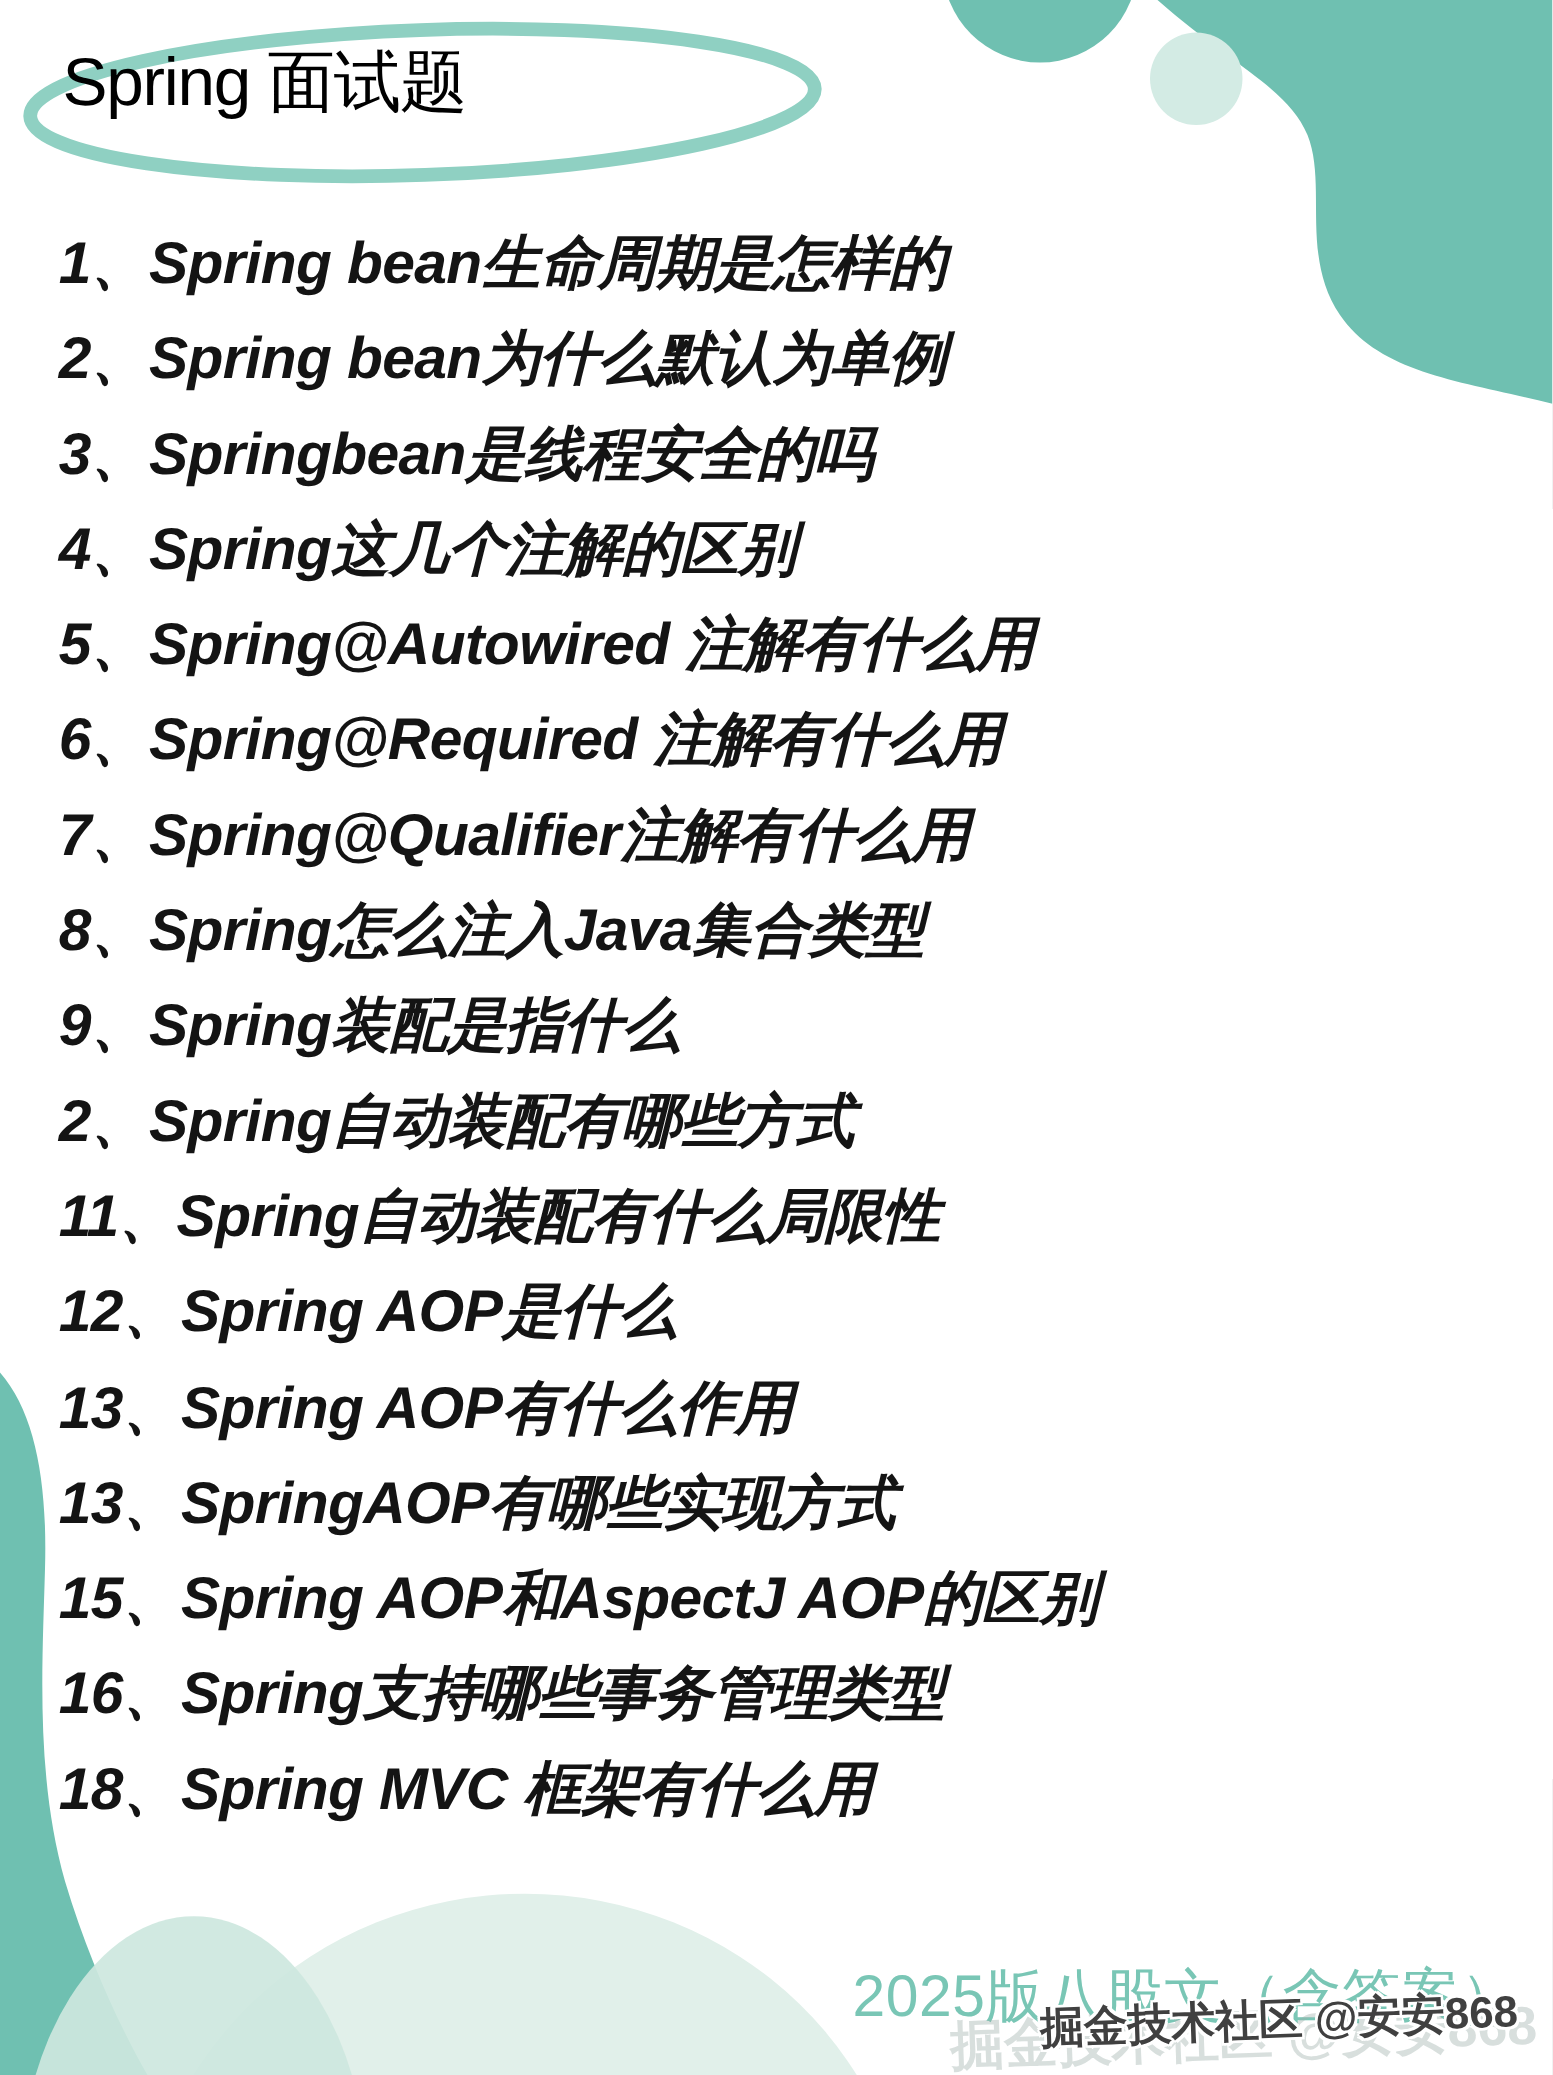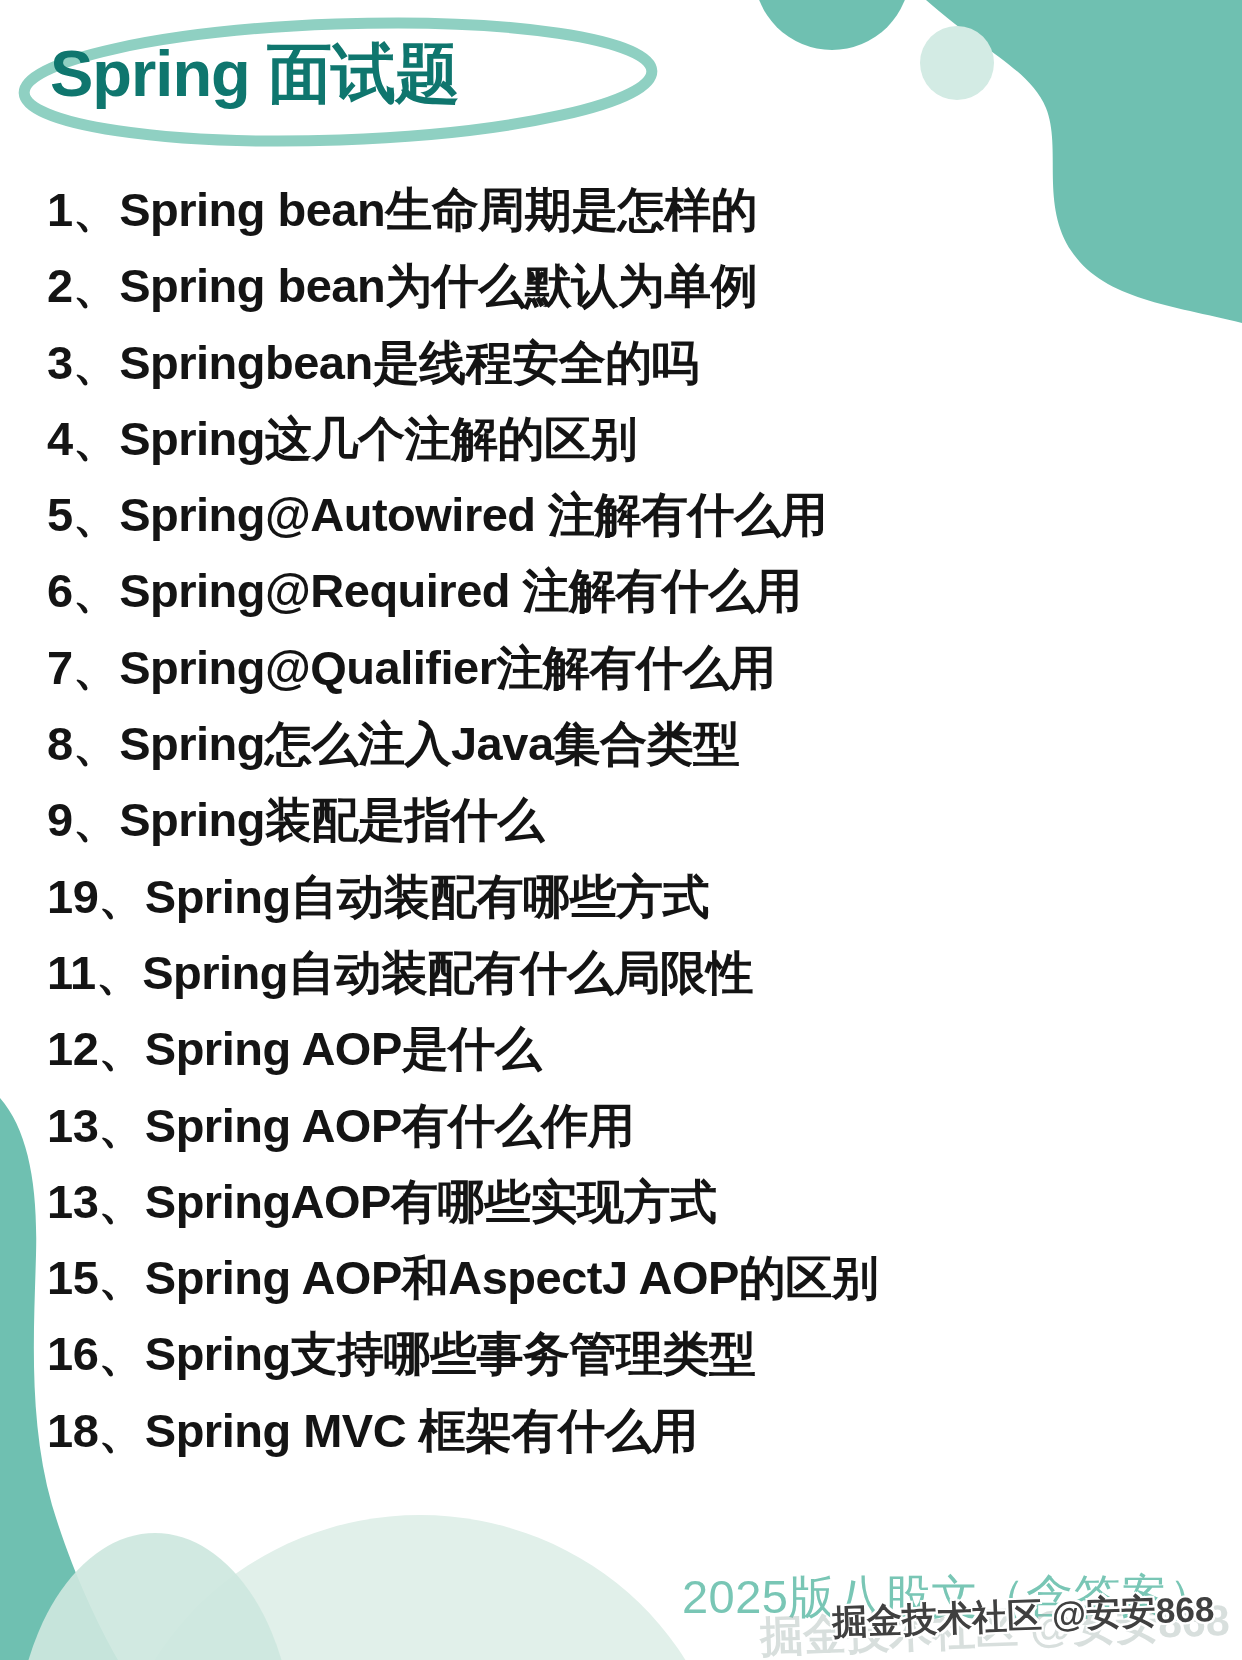--- a/index.html
+++ b/index.html
@@ -9,28 +9,28 @@
     background:#ffffff;
     overflow:hidden;
     font-family:"Liberation Sans","DejaVu Sans",sans-serif;
     margin:0 auto;
   }
   
   .deco{position:absolute;left:0;top:0;width:1242px;height:1660px;z-index:0;pointer-events:none;}
   .title-ellipse{position:absolute;left:12px;top:12px;z-index:1;}
   h1.page-title{
     position:absolute;left:50px;top:30px;margin:0;z-index:2;
-    font-size:65px;font-weight:700;color:#0f766e;
+    font-size:54px;font-weight:400;color:#000000;
     letter-spacing:-1px;white-space:nowrap;
   }
 
   
   ol.questions{
     position:absolute;left:47px;top:172px;z-index:2;
-    margin:0;padding:0;list-style:none;
+    margin:0;padding:0;list-style:none;font-style:italic;
   }
   ol.questions li{
     height:76.3px;line-height:76.3px;
     font-size:47px;font-weight:600;color:#141414;
     white-space:nowrap;letter-spacing:-0.5px;
   }
 
   
   .footer-label{
     position:absolute;right:26px;top:1566px;z-index:3;
@@ -91,21 +91,21 @@
   <ol class="questions">
     <li>1、Spring bean生命周期是怎样的</li>
     <li>2、Spring bean为什么默认为单例</li>
     <li>3、Springbean是线程安全的吗</li>
     <li>4、Spring这几个注解的区别</li>
     <li>5、Spring@Autowired 注解有什么用</li>
     <li>6、Spring@Required 注解有什么用</li>
     <li>7、Spring@Qualifier注解有什么用</li>
     <li>8、Spring怎么注入Java集合类型</li>
     <li>9、Spring装配是指什么</li>
-    <li>19、Spring自动装配有哪些方式</li>
+    <li>2、Spring自动装配有哪些方式</li>
     <li>11、Spring自动装配有什么局限性</li>
     <li>12、Spring AOP是什么</li>
     <li>13、Spring AOP有什么作用</li>
     <li>13、SpringAOP有哪些实现方式</li>
     <li>15、Spring AOP和AspectJ AOP的区别</li>
     <li>16、Spring支持哪些事务管理类型</li>
     <li>18、Spring MVC 框架有什么用</li>
   </ol>
 
   <div class="footer-label">2025版八股文（含答案）</div>

